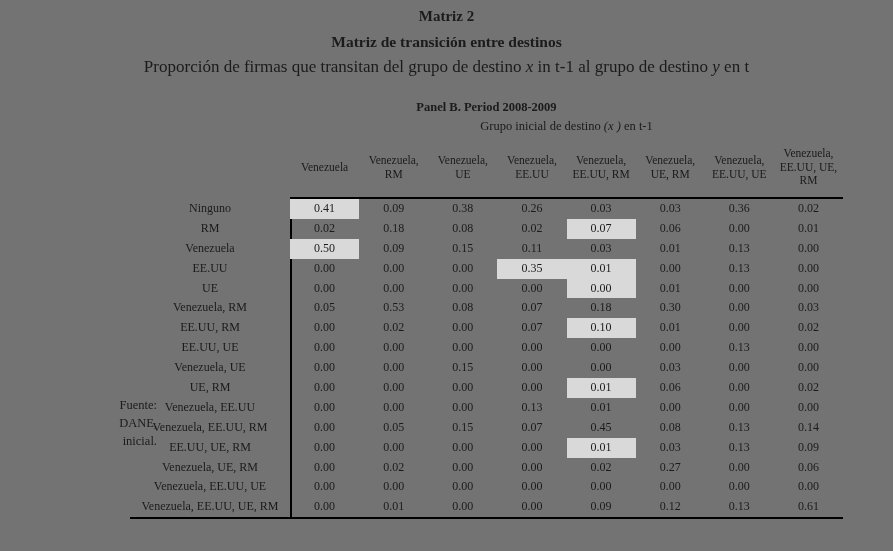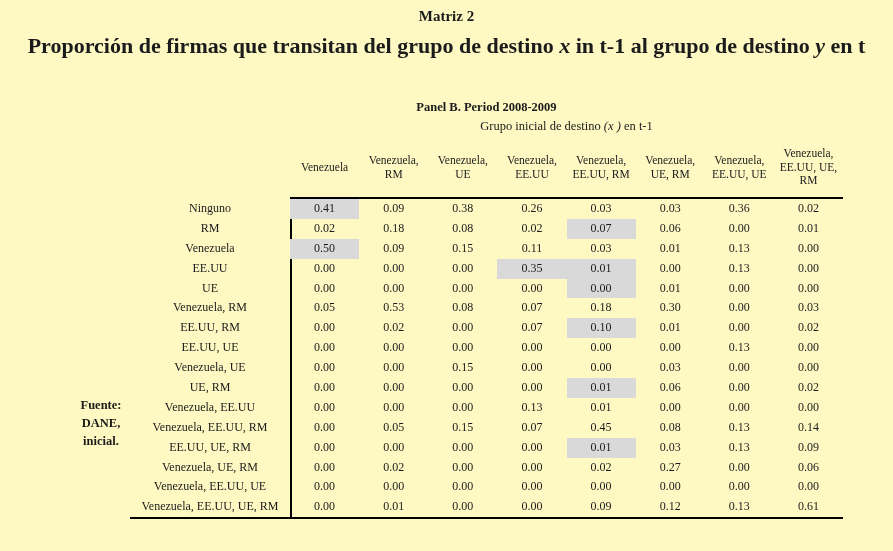--- a/index.html
+++ b/index.html
@@ -3,27 +3,27 @@
 <meta charset="utf-8">
 <style>
   * { margin: 0; padding: 0; box-sizing: border-box; }
   html, body {
     width: 893px; height: 551px;
     background: #ffffff;
     font-family: "Liberation Serif", "DejaVu Serif", serif;
     color: #1b1b1b;
     overflow: hidden;
   }
-  .page { position: relative; width: 893px; height: 551px; background: #fef9c3; }
+  .page { position: relative; width: 893px; height: 551px; background: #737373; }
 
   
   .title-block { position: absolute; top: 8px; left: 0; width: 893px; text-align: center; }
   .t1 { font-size: 15px; font-weight: bold; margin-bottom: 8px; }
   .t2 { font-size: 15.5px; font-weight: bold; margin-bottom: 6px; }
-  .t3 { font-size: 22px; font-weight: bold; white-space: nowrap; }
+  .t3 { font-size: 17px; font-weight: normal; white-space: nowrap; }
   .var-italic { font-style: italic; }
 
   
   .table-wrap { position: absolute; left: 130px; top: 100px; width: 713px; height: 430px; }
   .panel-title { position: absolute; top: 0; left: 0; width: 713px; text-align: center;
                  font-size: 12.5px; font-weight: bold; }
   .axis-label { position: absolute; top: 19px; left: 160px; width: 553px; text-align: center;
                 font-size: 12.5px; }
 
   .header-grid {
@@ -43,29 +43,30 @@
   }
   .dcell.hl { background: var(--hl, #d9d9d9); }
 
   
   .top-rule    { position: absolute; top: 97px;  left: 160px; width: 553px; height: 2px; background: #000; }
   .v-rule      { position: absolute; top: 97px;  left: 160px; width: 2px;  height: 322px; background: #000; }
   .bottom-rule { position: absolute; top: 417px; left: 0;     width: 713px; height: 2px; background: #000; }
 
   
   .source-note { position: absolute; left: 45px; top: 396px; width: 112px;
-                 font-size: 12.5px; line-height: 18px; text-align: center; font-weight: bold; }
+                 font-size: 12.5px; line-height: 18px; text-align: right; }
 </style>
 </head>
 <body>
 
 <div class="page">
 
   <div class="title-block">
     <div class="t1">Matriz 2</div>
+    <div class="t2">Matriz de transición entre destinos</div>
     <div class="t3"><span>Proporción de firmas que transitan del grupo de destino </span><span class="var-italic">x</span><span> in t-1 al grupo de destino </span><span class="var-italic">y</span><span> en t</span></div>
   </div>
 
   <div class="table-wrap">
     <div class="panel-title">Panel B. Period 2008-2009</div>
     <div class="axis-label"><span>Grupo inicial de destino </span><span class="var-italic">(x )</span><span> en t-1</span></div>
 
     <div class="header-grid" id="header-grid">
       <div class="hcell"></div>
     <div class="hcell">Venezuela</div>

